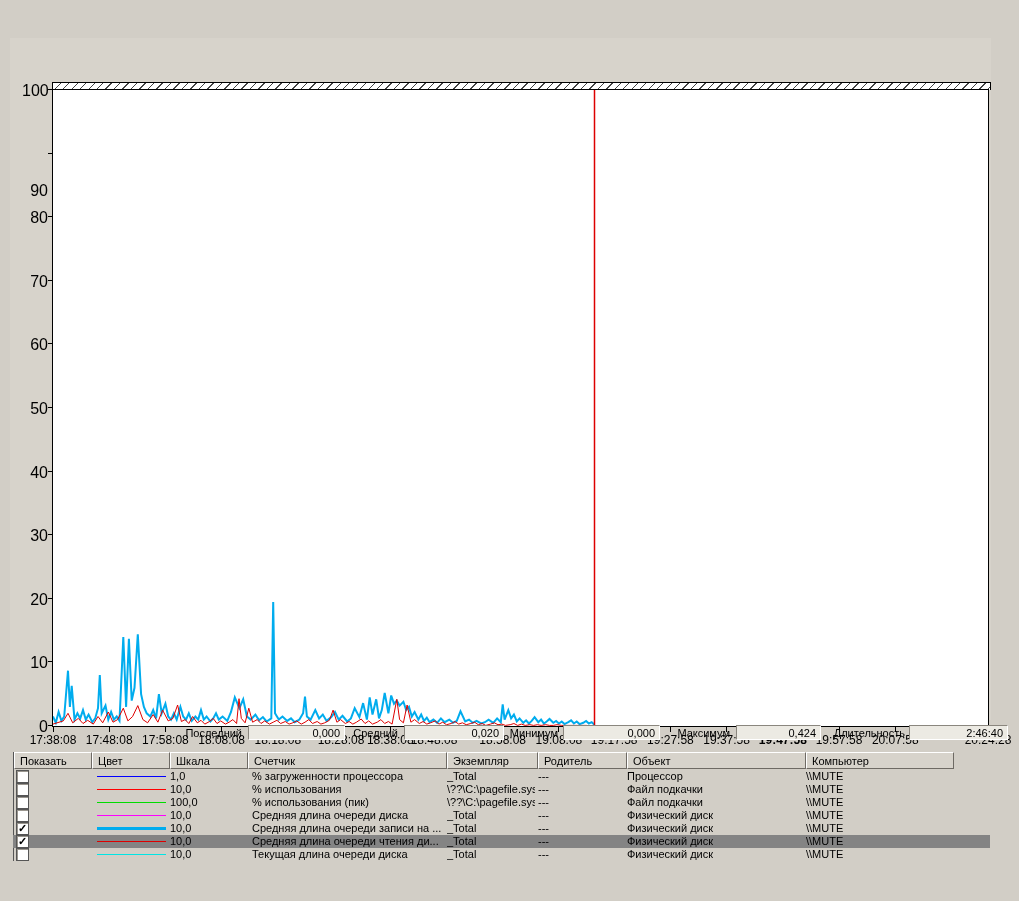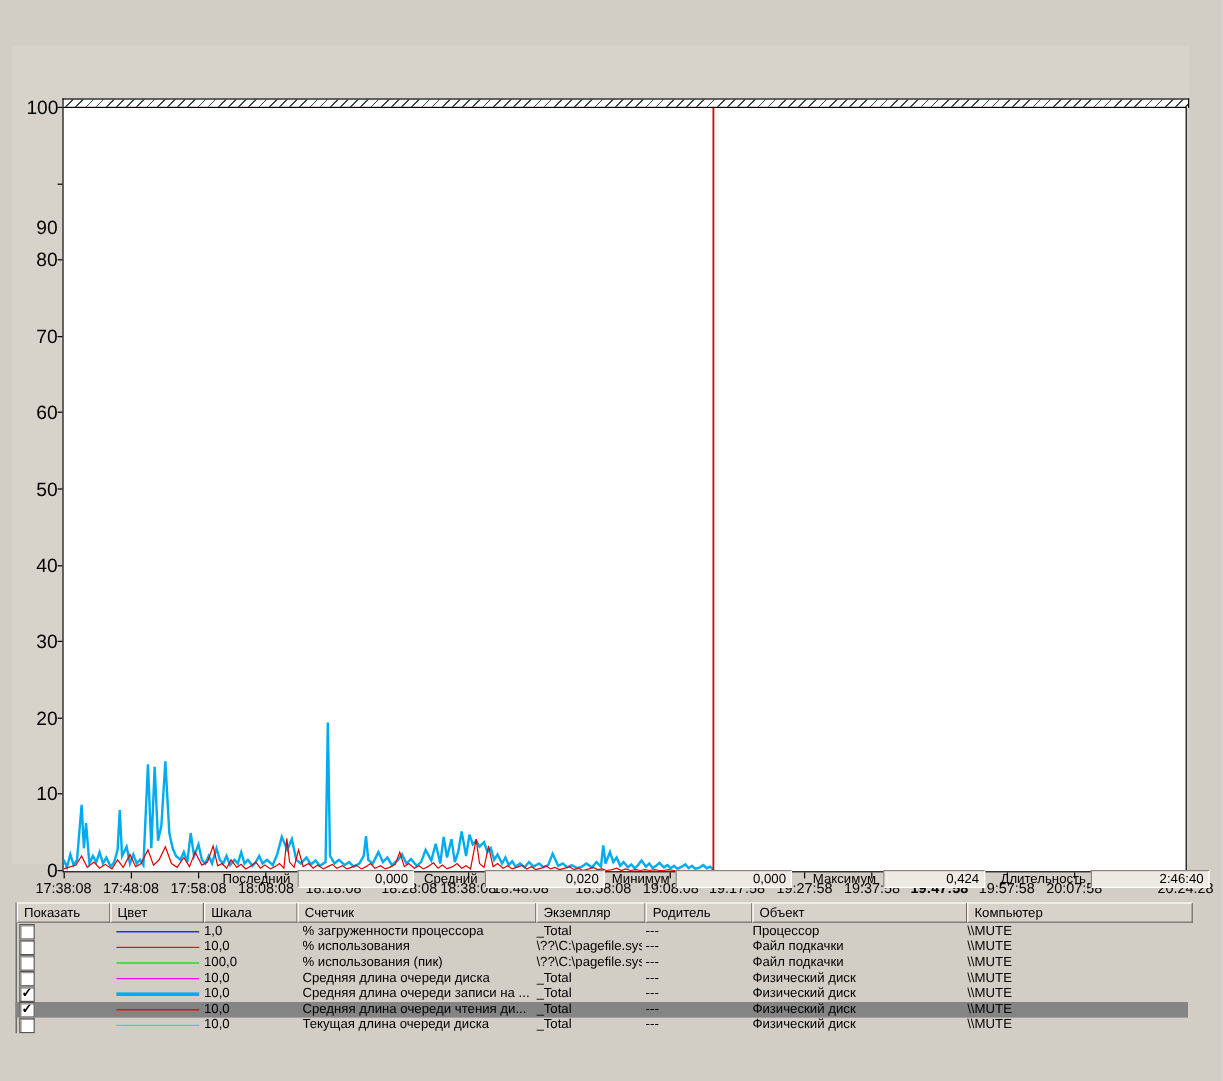--- a/index.html
+++ b/index.html
@@ -160,21 +160,21 @@
 <div id="counter-table">
   <div id="legend-left-border"></div>
   <div id="legend-header">
       <div class="hcell" style="left: 14px; width: 78px;">Показать</div>
       <div class="hcell" style="left: 92px; width: 78px;">Цвет</div>
       <div class="hcell" style="left: 170px; width: 78px;">Шкала</div>
       <div class="hcell" style="left: 248px; width: 199px;">Счетчик</div>
       <div class="hcell" style="left: 447px; width: 91px;">Экземпляр</div>
       <div class="hcell" style="left: 538px; width: 89px;">Родитель</div>
       <div class="hcell" style="left: 627px; width: 179px;">Объект</div>
-      <div class="hcell" style="left: 806px; width: 188px;">Компьютер</div>
+      <div class="hcell" style="left: 806px; width: 148px;">Компьютер</div>
     </div>
   <div id="legend-rows">
       <div class="lrow" style="top: 770px; padding-left: 44px;">
         <div class="cbx"></div>
         <div class="cline" style="background: rgb(0, 0, 255);"></div>
         <div class="cellt" style="left: 157px; width: 66px;">1,0</div>
         <div class="cellt" style="left: 239px; width: 192px;">% загруженности процессора</div>
         <div class="cellt" style="left: 434px; width: 88px;">_Total</div>
         <div class="cellt" style="left: 525px; width: 86px;">---</div>
         <div class="cellt" style="left: 614px; width: 176px;">Процессор</div>

